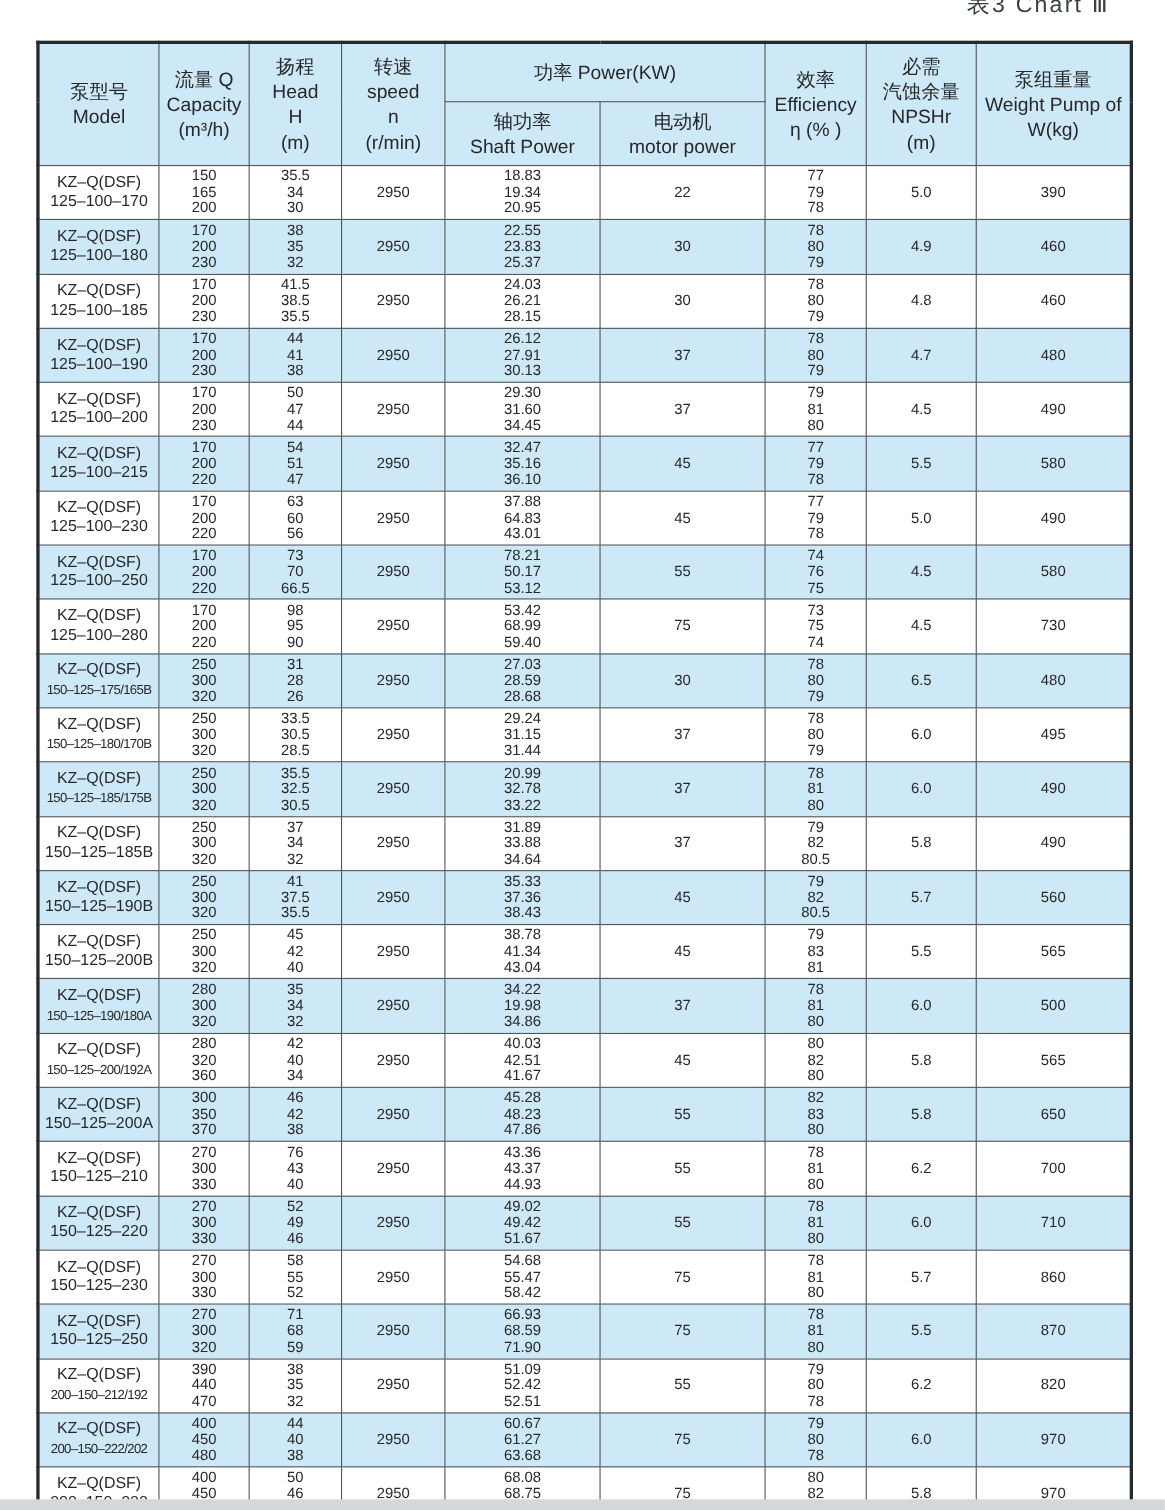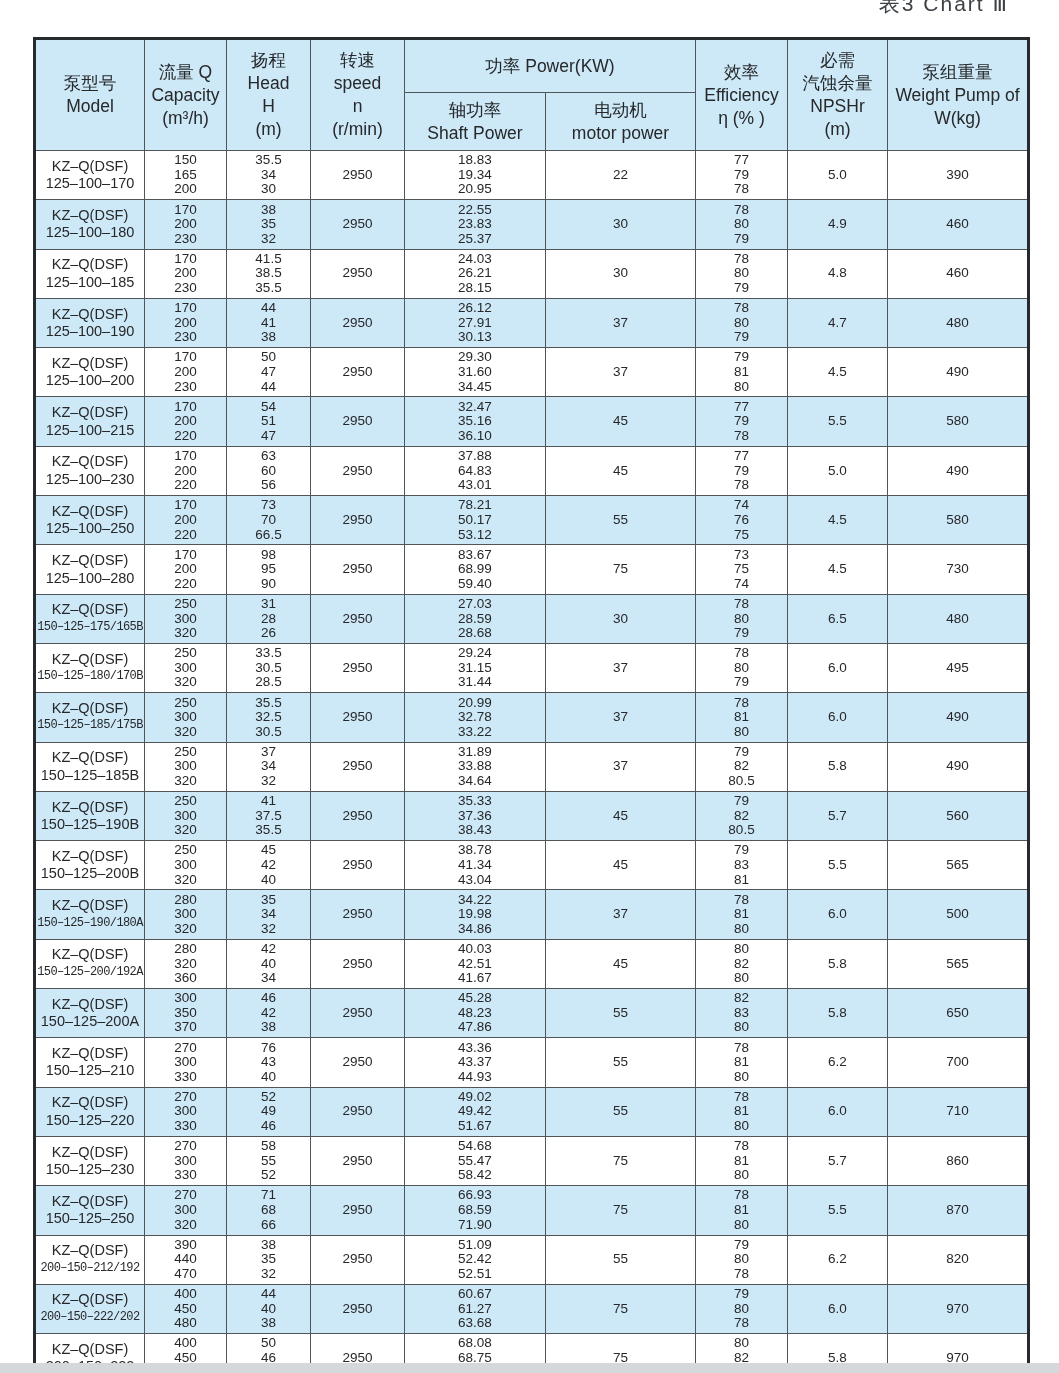--- a/index.html
+++ b/index.html
@@ -46,21 +46,20 @@
     font-size:13.5px;
     line-height:14.6px;
     height:48.3px;
     background:#ffffff;
   }
   .spec tbody tr.alt td { background:#cde8f6; }
   .spec tbody td.model { font-size:14.5px; line-height:17.5px; }
   .spec tbody td.model .condensed {
     font-size:12px;
     letter-spacing:-0.6px;
-    font-family:Liberation Mono, monospace;
   }
   .bottom-bar {
     position:absolute;
     left:0; right:0;
     top:1363px; height:10px;
     background:#d5d8da;
   }
 </style>
 </head>
 <body>
@@ -430,21 +429,21 @@
         </td>
         <td>
           <div>98</div>
           <div>95</div>
           <div>90</div>
         </td>
         <td>
           <div>2950</div>
         </td>
         <td>
-          <div>83.67</div>
+          <div>53.42</div>
           <div>68.99</div>
           <div>59.40</div>
         </td>
         <td>
           <div>75</div>
         </td>
         <td>
           <div>73</div>
           <div>75</div>
           <div>74</div>
@@ -918,21 +917,21 @@
           <div>150–125–250</div>
         </td>
         <td>
           <div>270</div>
           <div>300</div>
           <div>320</div>
         </td>
         <td>
           <div>71</div>
           <div>68</div>
-          <div>66</div>
+          <div>59</div>
         </td>
         <td>
           <div>2950</div>
         </td>
         <td>
           <div>66.93</div>
           <div>68.59</div>
           <div>71.90</div>
         </td>
         <td>

